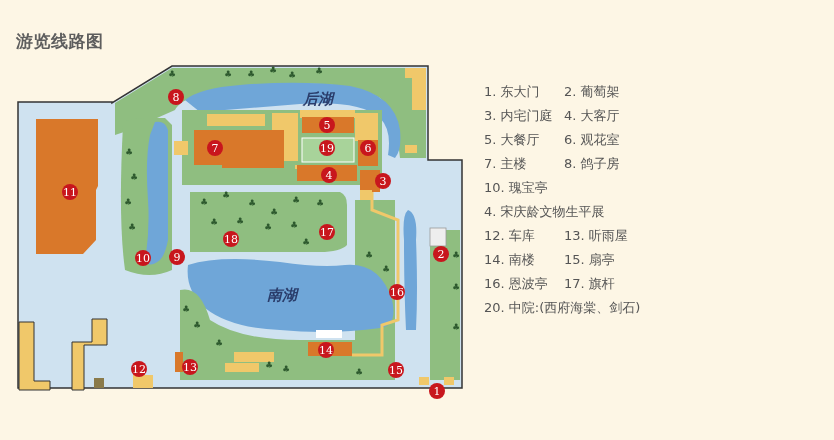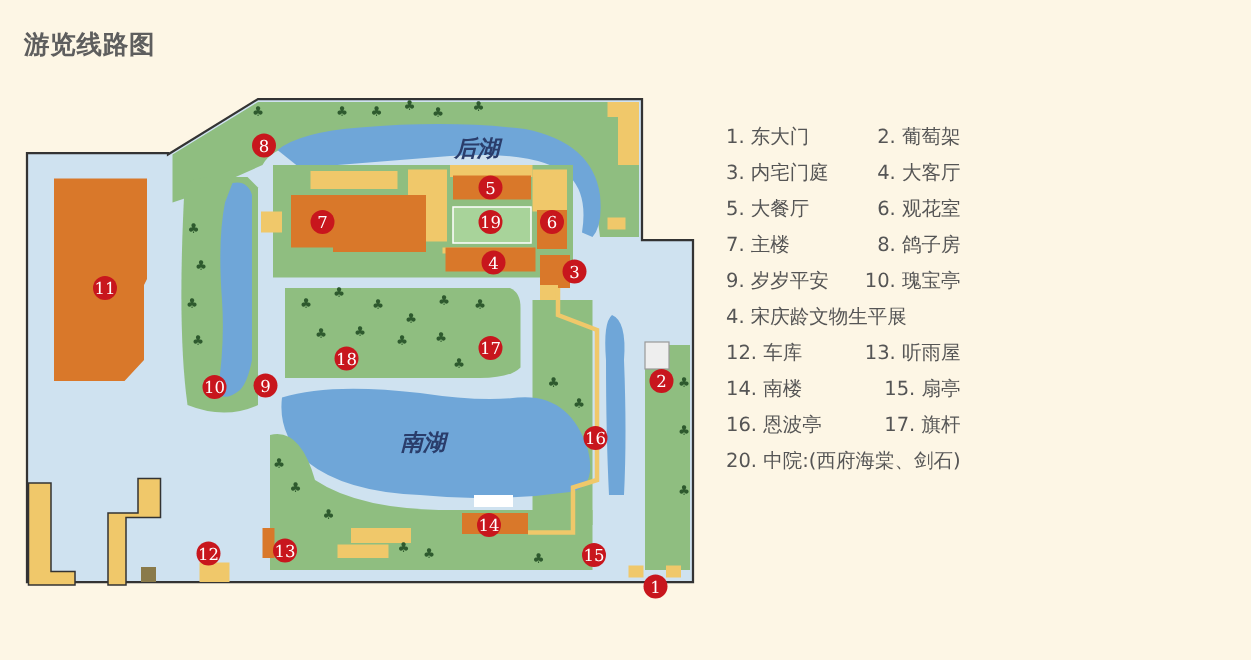--- a/index.html
+++ b/index.html
@@ -3,32 +3,32 @@
 <meta charset="utf-8">
 <style>
   html, body { margin:0; padding:0; }
   body {
     width:834px; height:440px; overflow:hidden;
     background:#fdf6e5;
     font-family:"DejaVu Sans","Liberation Sans",sans-serif;
     position:relative;
   }
   .title {
-    position:absolute; left:16px; top:18px;
+    position:absolute; left:16px; top:30px;
     font-size:17px; font-weight:bold; color:#5e5e5e;
     letter-spacing:0.5px;
   }
   .map {
     position:absolute; left:0; top:60px; width:470px; height:350px;
   }
   .legend {
     position:absolute; left:484px; top:80px;
     font-size:13px; color:#555; line-height:24px;
   }
-  .legend-row { display:flex; height:24px; white-space:nowrap;justify-content:space-between; }
+  .legend-row { display:flex; height:24px; white-space:nowrap; }
   .legend-item { display:inline-block; }
   .legend-item.c1 { width:80px; }
   .lake-label { font-family:"DejaVu Sans",sans-serif; font-style:italic; font-weight:bold; fill:#2a3d6b; }
   .marker-text { font-family:"DejaVu Serif","Liberation Serif",serif; fill:#fff; font-size:11px; text-anchor:middle; dominant-baseline:central; }
 </style>
 </head>
 <body>
 
 <div class="title">游览线路图</div>
 
@@ -220,21 +220,20 @@
     </div>
     <div class="legend-row">
       <span class="legend-item c1">5. 大餐厅</span>
       <span class="legend-item">6. 观花室</span>
     </div>
     <div class="legend-row">
       <span class="legend-item c1">7. 主楼</span>
       <span class="legend-item">8. 鸽子房</span>
     </div>
     <div class="legend-row">
-      <span class="legend-item c1">9. 岁岁平安</span>
       <span class="legend-item">10. 瑰宝亭</span>
     </div>
     <div class="legend-row">
       <span class="legend-item">4. 宋庆龄文物生平展</span>
     </div>
     <div class="legend-row">
       <span class="legend-item c1">12. 车库</span>
       <span class="legend-item">13. 听雨屋</span>
     </div>
     <div class="legend-row">

